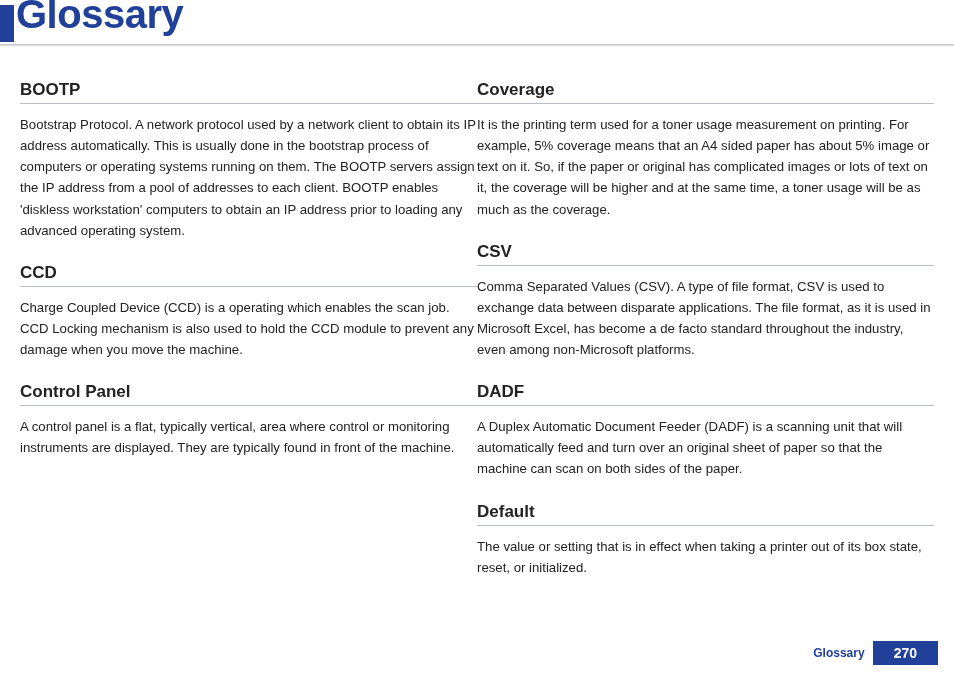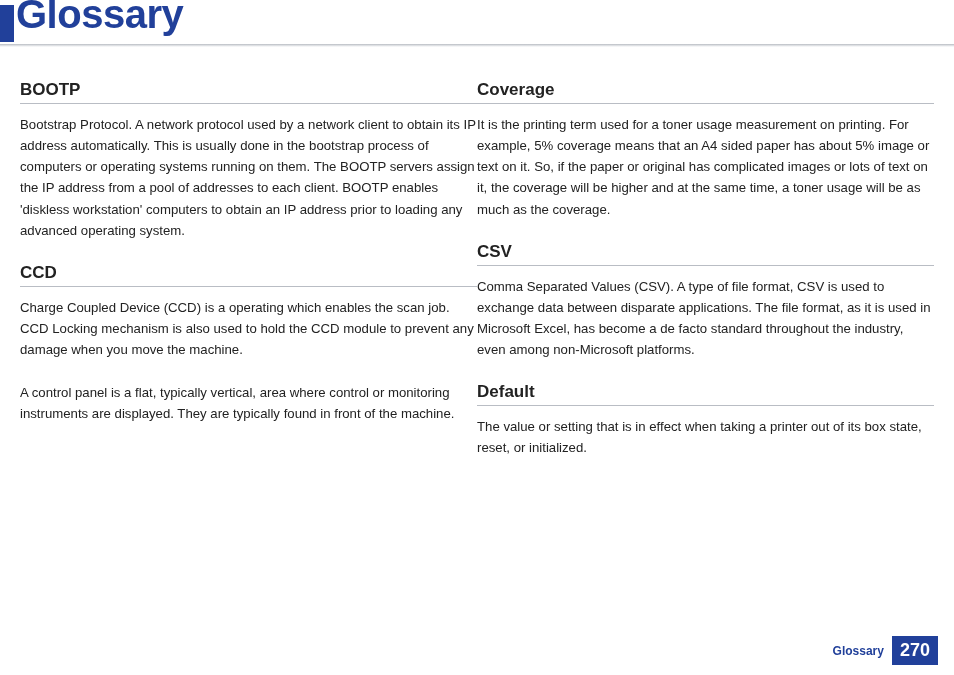--- a/index.html
+++ b/index.html
@@ -9,21 +9,21 @@
   .header .blue-bar { position: absolute; left: 0; top: 5px; width: 14px; height: 37px; background: #21409a; }
   .header h1 { position: absolute; left: 16px; top: -8px; font-size: 40px; font-weight: 700; color: #21409a; letter-spacing: -0.5px; }
   .header .rule { position: absolute; left: 0; right: 0; top: 44px; height: 3px; background: linear-gradient(to bottom, #b8bcc2 0%, #e5e7ea 60%, rgba(255,255,255,0) 100%); }
   .content { display: flex; padding: 34px 20px 0 20px; }
   .col { flex: 1; }
   .entry { margin-bottom: 22px; }
   .entry h2 { font-size: 17px; font-weight: 700; color: #222; padding-bottom: 3px; border-bottom: 1px solid #b9bdc4; margin-bottom: 10px; }
   .entry p { font-size: 13.2px; line-height: 1.6; color: #222; }
   .footer { position: absolute; right: 16px; bottom: 10px; display: flex; align-items: center; gap: 8px; }
   .footer .sect { font-size: 12px; font-weight: 700; color: #21409a; }
-  .footer .page-num { background: #21409a; color: #fff; font-weight: 700; font-size: 18px; padding: 4px 8px; }
+  .footer .page-num { background: #21409a; color: #fff; font-weight: 700; font-size: 14px; padding: 4px 21px; }
 </style>
 </head>
 <body>
 
 <div class="page">
   <div class="header">
     <div class="blue-bar"></div>
     <h1>Glossary</h1>
     <div class="rule"></div>
   </div>
@@ -32,32 +32,37 @@
     <div class="col">
       <div class="entry">
         <h2>BOOTP</h2>
         <p>Bootstrap Protocol. A network protocol used by a network client to obtain its IP address automatically. This is usually done in the bootstrap process of computers or operating systems running on them. The BOOTP servers assign the IP address from a pool of addresses to each client. BOOTP enables 'diskless workstation' computers to obtain an IP address prior to loading any advanced operating system.</p>
       </div>
       <div class="entry">
         <h2>CCD</h2>
         <p>Charge Coupled Device (CCD) is a operating which enables the scan job. CCD Locking mechanism is also used to hold the CCD module to prevent any damage when you move the machine.</p>
       </div>
       <div class="entry">
+        <h2>Control Panel</h2>
         <p>A control panel is a flat, typically vertical, area where control or monitoring instruments are displayed. They are typically found in front of the machine.</p>
       </div>
     </div>
 
     <div class="col">
       <div class="entry">
         <h2>Coverage</h2>
         <p>It is the printing term used for a toner usage measurement on printing. For example, 5% coverage means that an A4 sided paper has about 5% image or text on it. So, if the paper or original has complicated images or lots of text on it, the coverage will be higher and at the same time, a toner usage will be as much as the coverage.</p>
       </div>
       <div class="entry">
         <h2>CSV</h2>
         <p>Comma Separated Values (CSV). A type of file format, CSV is used to exchange data between disparate applications. The file format, as it is used in Microsoft Excel, has become a de facto standard throughout the industry, even among non-Microsoft platforms.</p>
+      </div>
+      <div class="entry">
+        <h2>DADF</h2>
+        <p>A Duplex Automatic Document Feeder (DADF) is a scanning unit that will automatically feed and turn over an original sheet of paper so that the machine can scan on both sides of the paper.</p>
       </div>
       <div class="entry">
         <h2>Default</h2>
         <p>The value or setting that is in effect when taking a printer out of its box state, reset, or initialized.</p>
       </div>
     </div>
   </div>
 
   <div class="footer">
     <span class="sect">Glossary</span>

